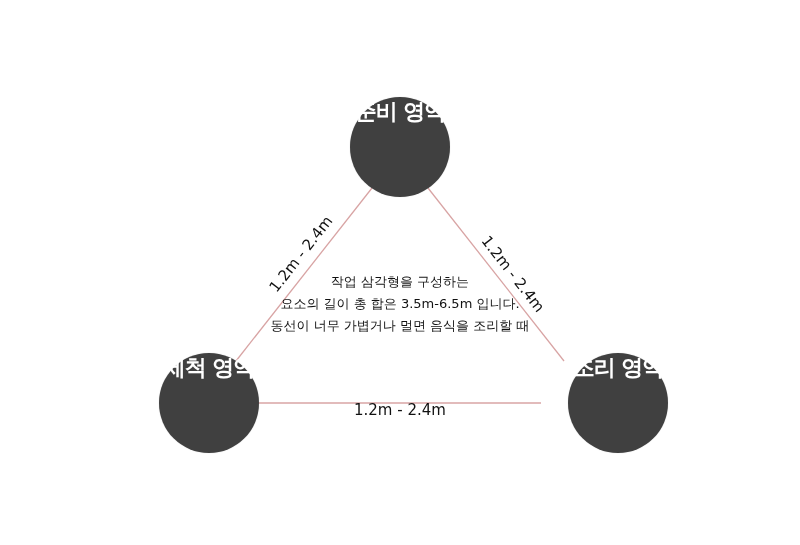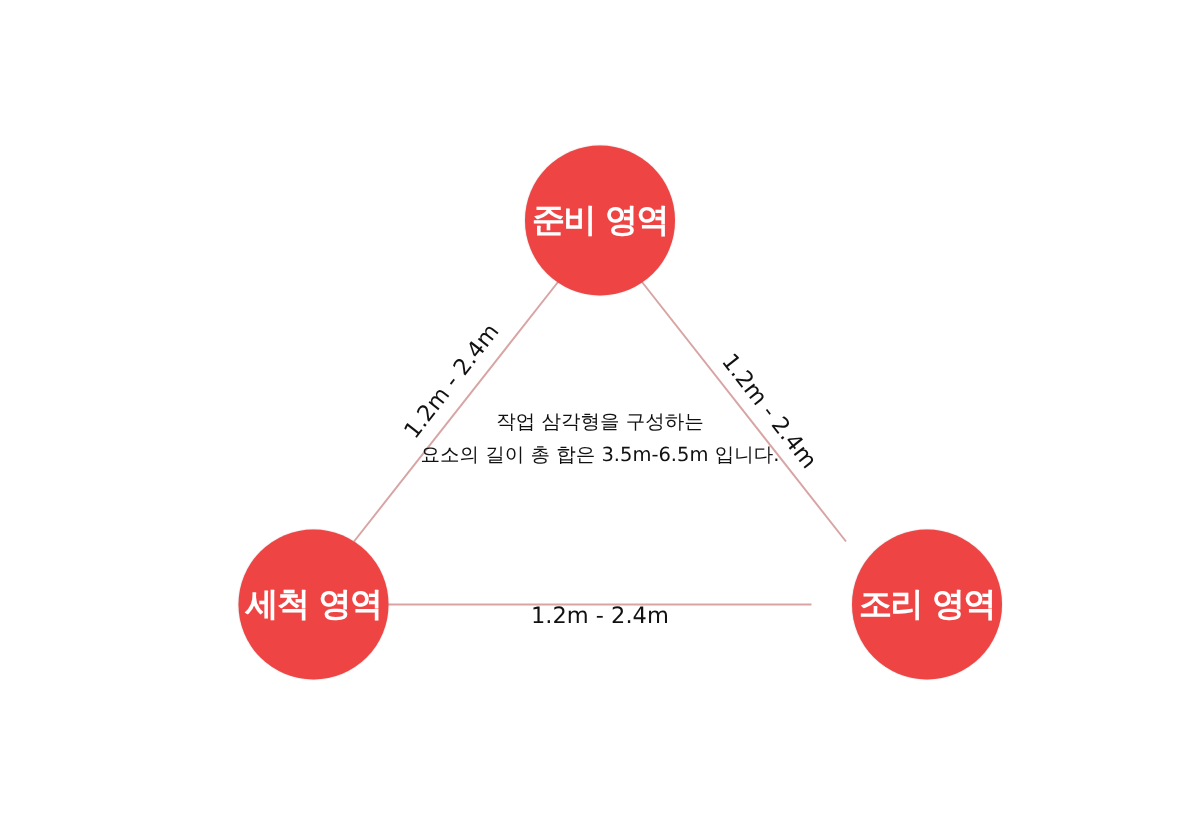--- a/index.html
+++ b/index.html
@@ -1,21 +1,21 @@
 <!DOCTYPE html>
 <html><head>
   <meta charset="utf-8">
   <style>
     html, body { margin: 0; padding: 0; background: #ffffff; }
     body { width: 800px; height: 545px; position: relative; overflow: hidden;
            font-family: "DejaVu Sans", "Liberation Sans", sans-serif; }
     .stage { position: absolute; left: 0; top: 0; width: 800px; height: 545px; }
     svg.lines { position: absolute; left: 0; top: 0; }
     .zone { position: absolute; width: 100px; height: 100px; border-radius: 50%;
-            background: #ef4444; display: flex; align-items: center; justify-content: center;
+            background: #404040; display: flex; align-items: flex-start; justify-content: center;
             box-shadow: 0 0 1px rgba(0,0,0,0.25); }
     .zone span { color: #ffffff; font-weight: bold; font-size: 22px; letter-spacing: -1px; white-space: nowrap; }
     .edge-label { position: absolute; font-size: 15px; color: #111; white-space: nowrap;
                   transform-origin: center center; }
     .desc { position: absolute; left: 250px; top: 271px; width: 300px; text-align: center;
             font-size: 13px; line-height: 22px; color: #111; }
     .desc div { white-space: nowrap; }
   </style>
 </head>
 <body>
@@ -38,14 +38,15 @@
     <span>조리 영역</span>
   </div>
 
   <div class="edge-label" style="left:255px; top:245px; transform: rotate(-52deg);">1.2m - 2.4m</div>
   <div class="edge-label" style="left:467px; top:265px; transform: rotate(52deg);">1.2m - 2.4m</div>
   <div class="edge-label" style="left:354px; top:401px;">1.2m - 2.4m</div>
 
   <div class="desc">
     <div>작업 삼각형을 구성하는</div>
     <div>요소의 길이 총 합은 3.5m-6.5m 입니다.</div>
+    <div>동선이 너무 가볍거나 멀면 음식을 조리할 때</div>
   </div>
 </div>
 
 </body></html>

